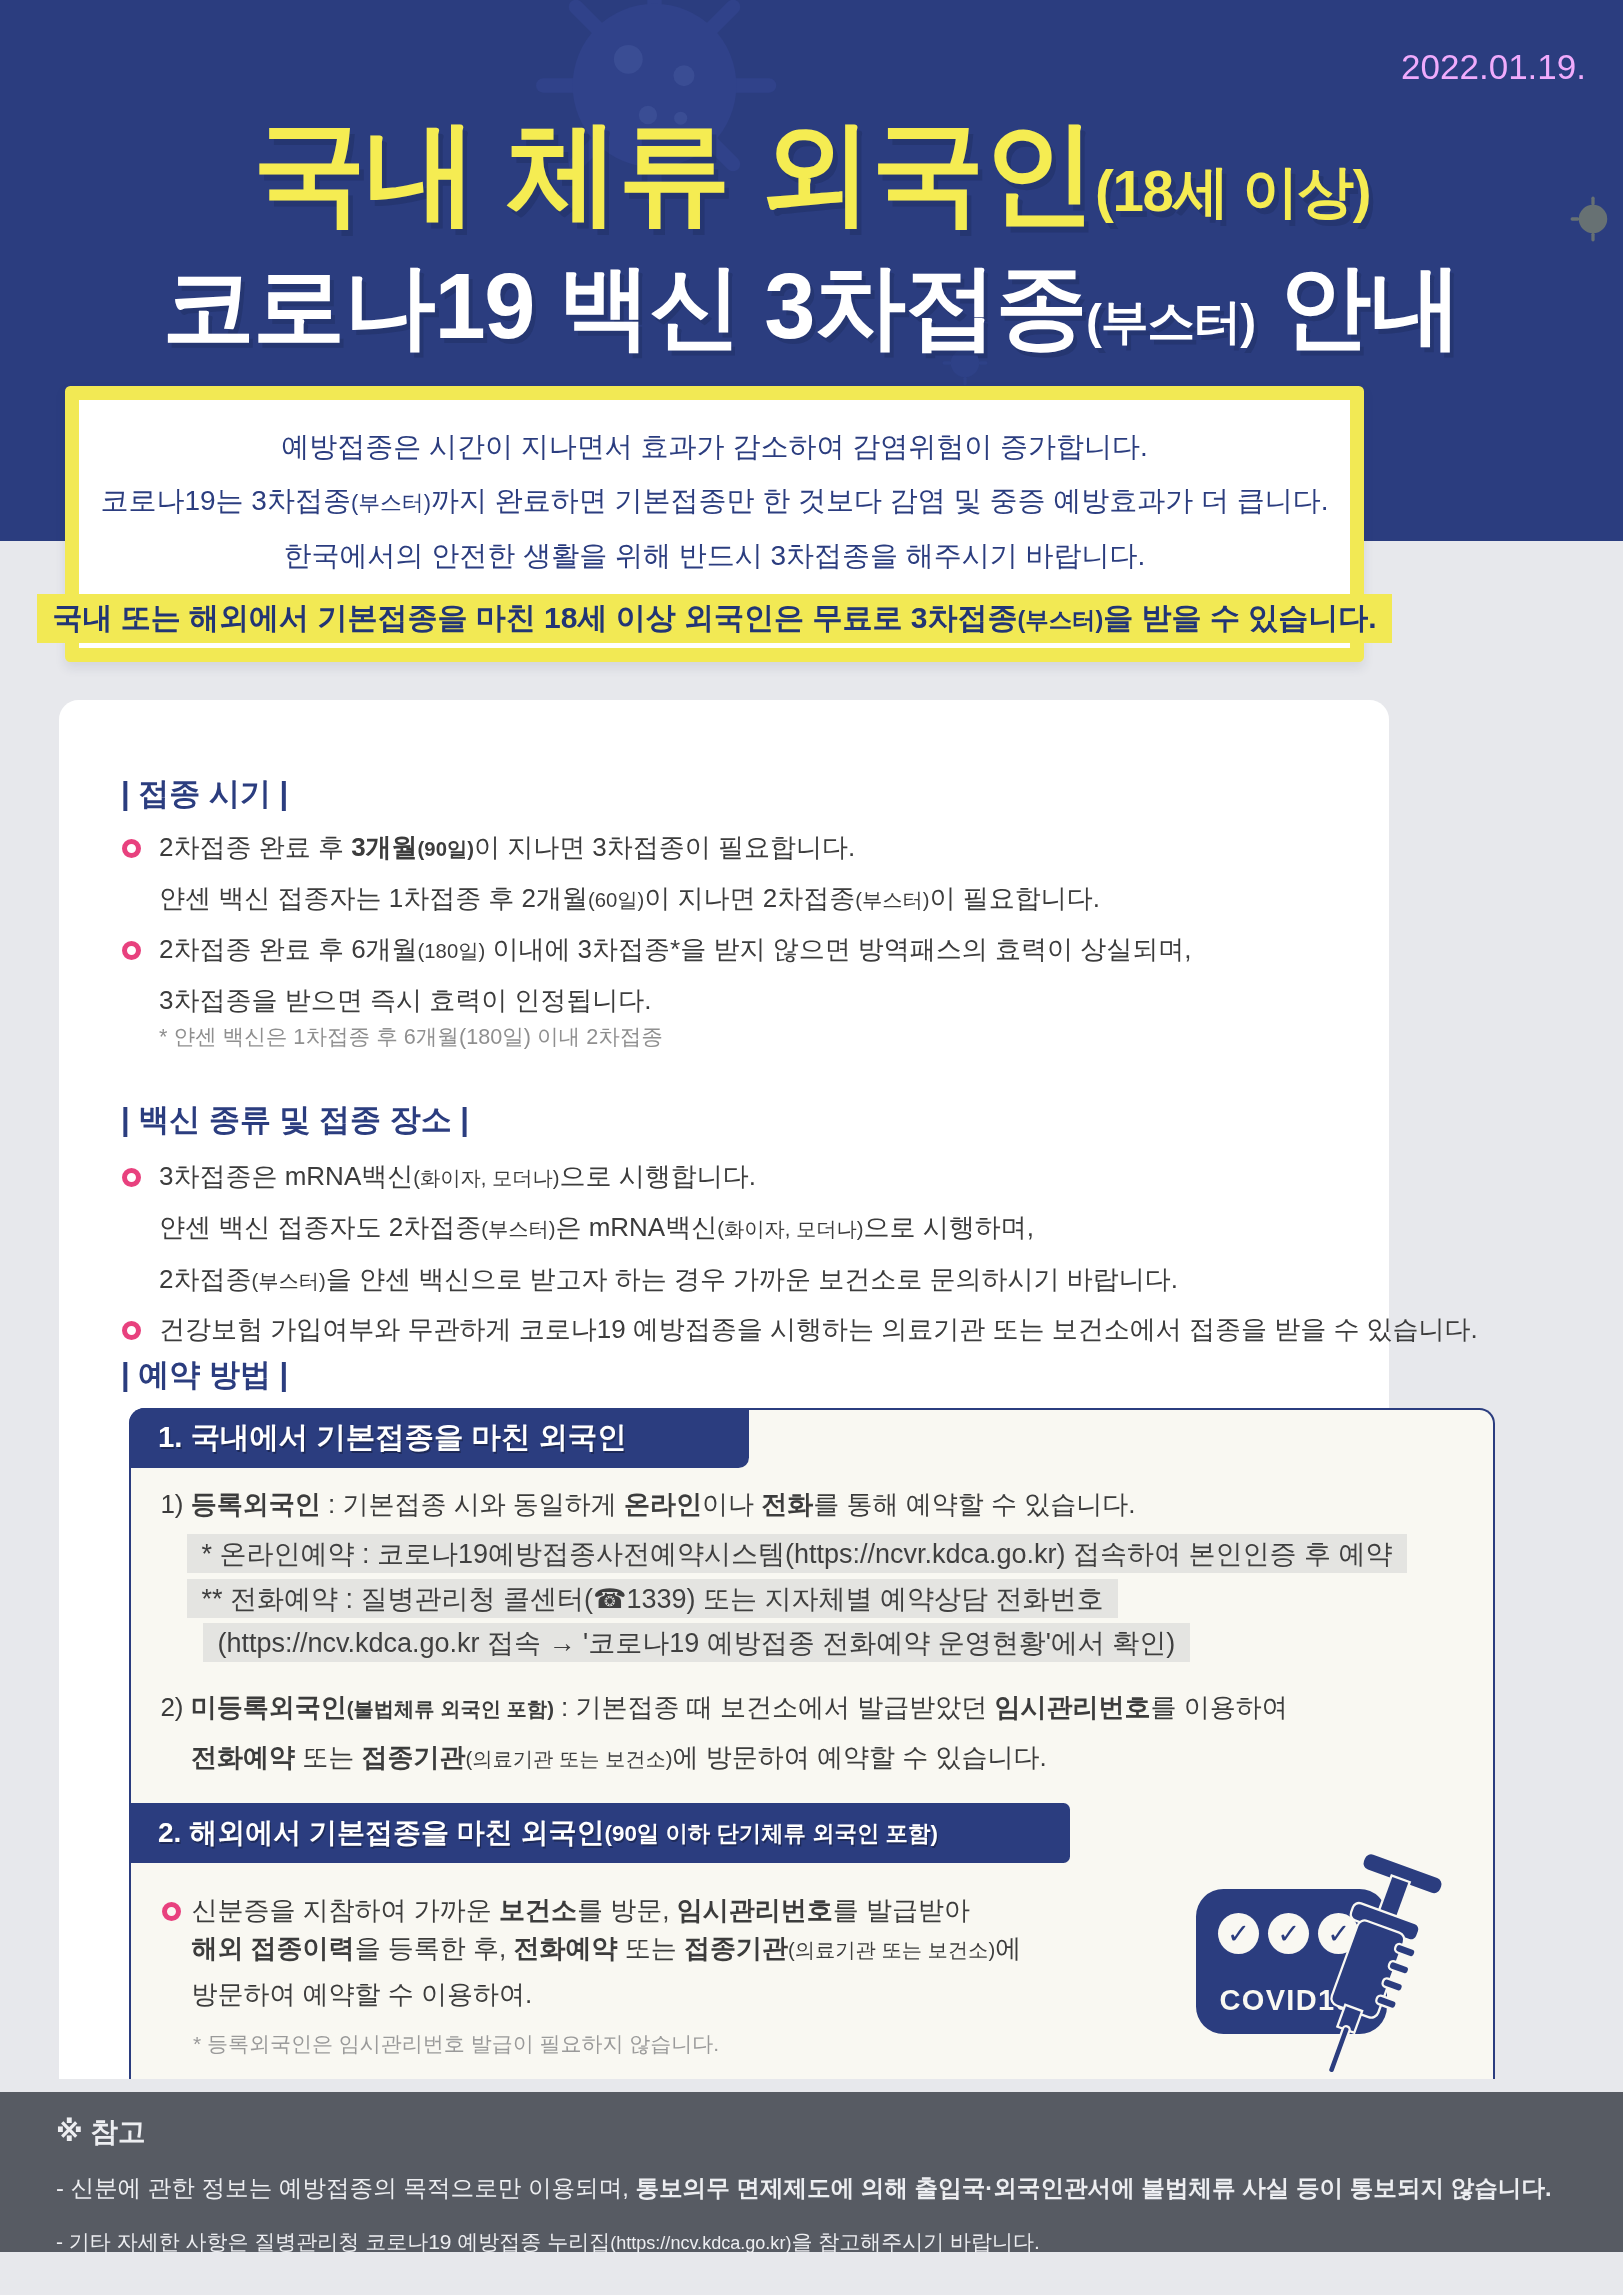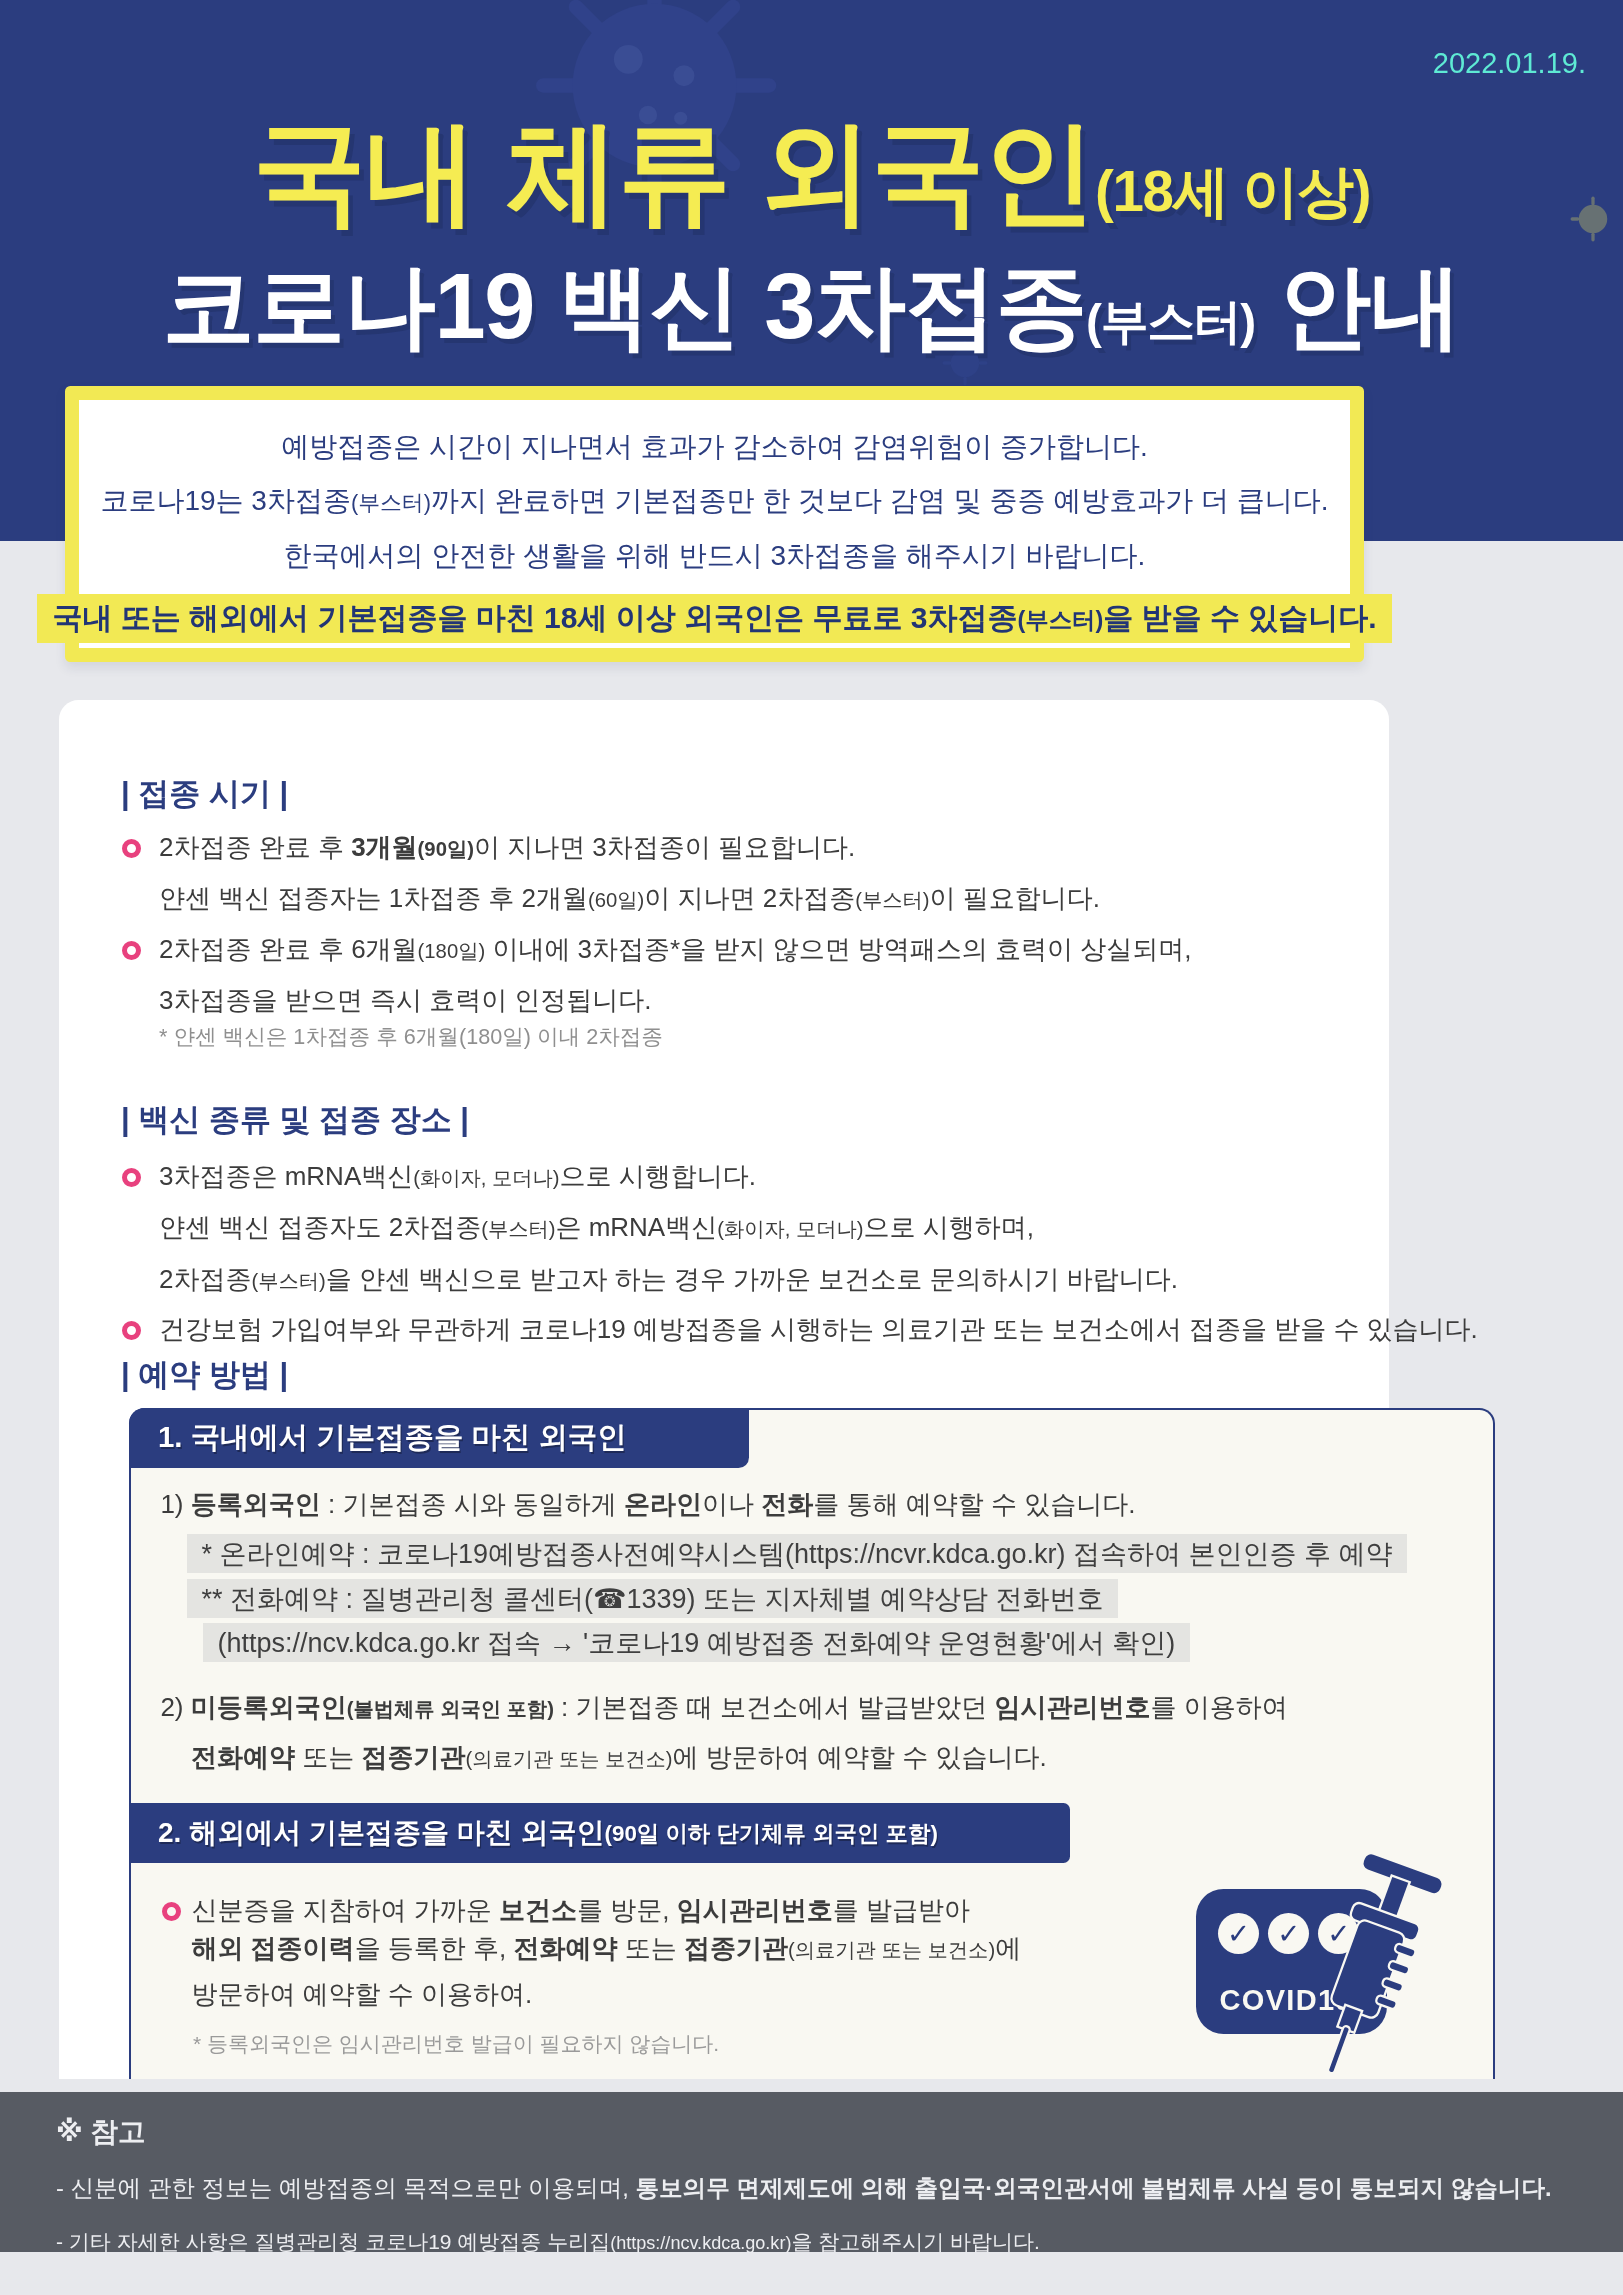--- a/index.html
+++ b/index.html
@@ -5,21 +5,21 @@
   html,body{margin:0;padding:0;background:#cfd1d8;}
   #page{position:relative;width:1623px;height:2295px;background:#e7e8ec;overflow:hidden;
         font-family:"Liberation Sans","DejaVu Sans",sans-serif;}
 
   
   .header{position:absolute;left:0;top:0;width:1623px;height:541px;background:#2b3d7f;}
   .virus{position:absolute;}
   .logo{position:absolute;left:41px;top:30px;display:flex;align-items:center;gap:18.3px;}
   .logo-mark{width:67px;height:67px;display:block;}
   .logo-text{color:#ffffff;font-size:38px;font-weight:bold;letter-spacing:2px;}
-  .date{position:absolute;right:37px;top:47px;font-size:29px;color:#5eead4;}
+  .date{position:absolute;right:37px;top:47px;font-size:35px;color:#f0abfc;}
   .title1{position:absolute;left:0;top:97px;width:100%;text-align:center;color:#f5ec52;
           font-size:113px;font-weight:800;letter-spacing:-1.3px;white-space:nowrap;
           text-shadow:4.6px 5.9px 0 rgba(10,20,50,.18);}
   .title1 .sm{font-size:.5em;}
   .title2{position:absolute;left:0;top:245px;width:100%;text-align:center;color:#ffffff;
           font-size:92px;font-weight:800;letter-spacing:-1.3px;white-space:nowrap;
           text-shadow:3.9px 5.2px 0 rgba(10,20,50,.18);}
   .title2 .sm{font-size:.52em;}
 
   

